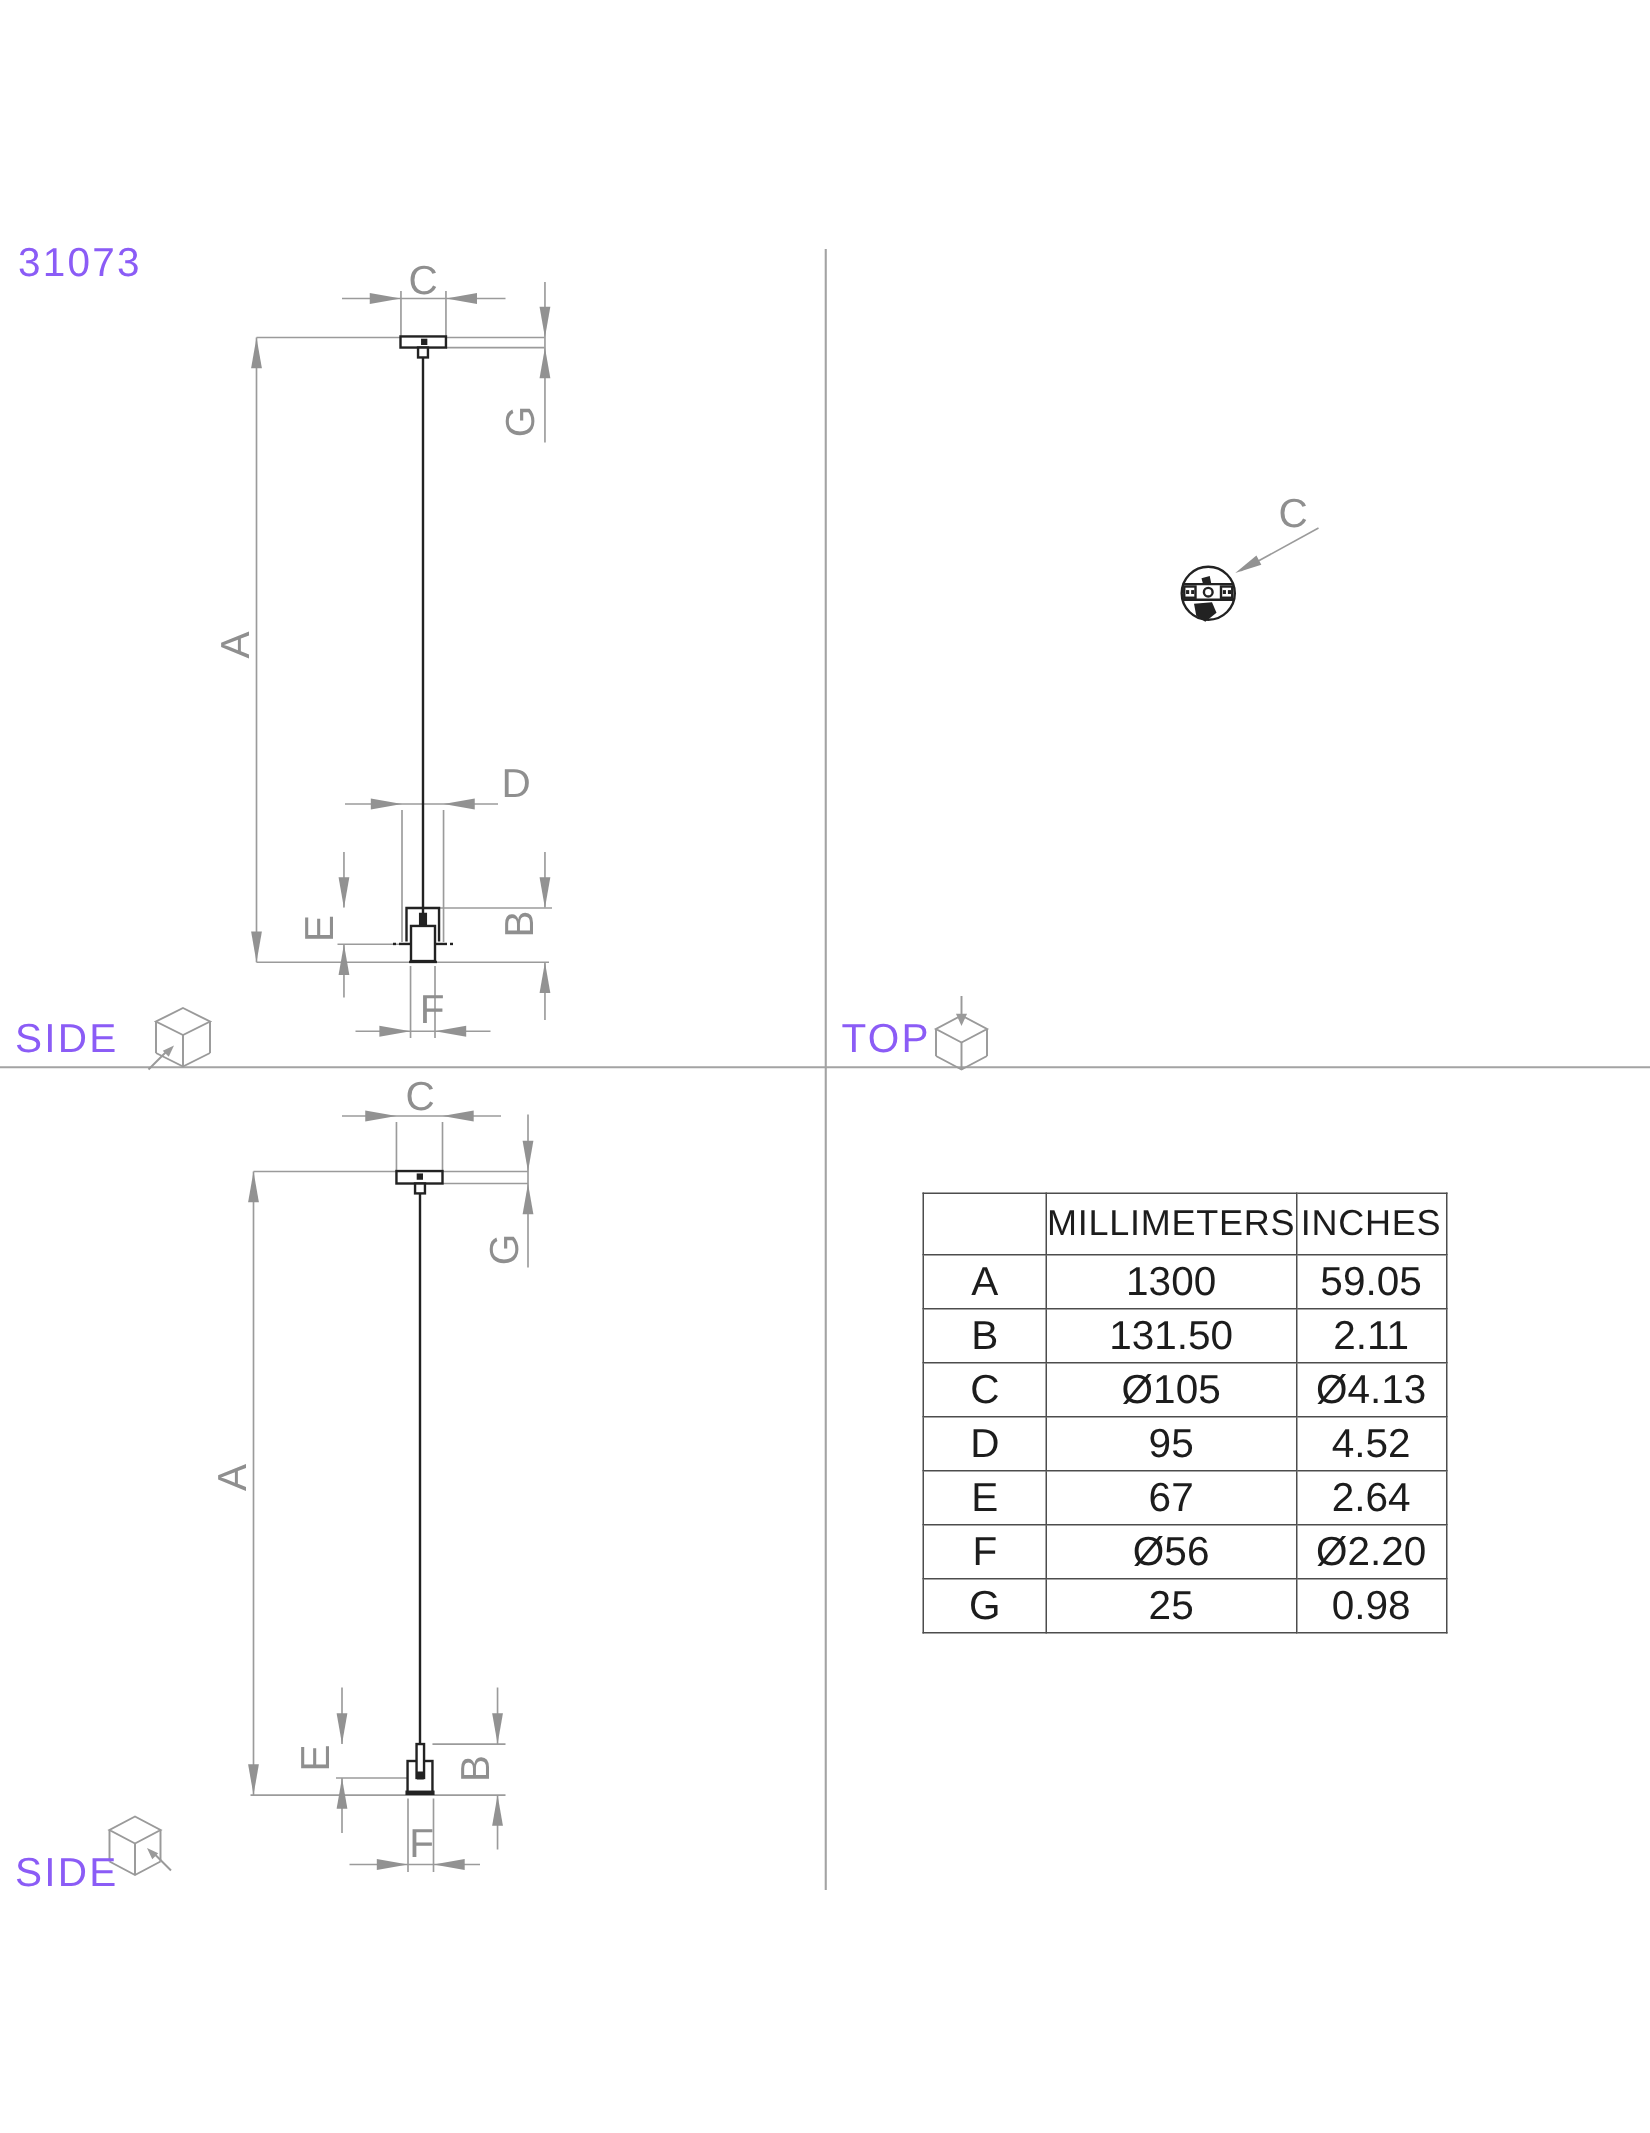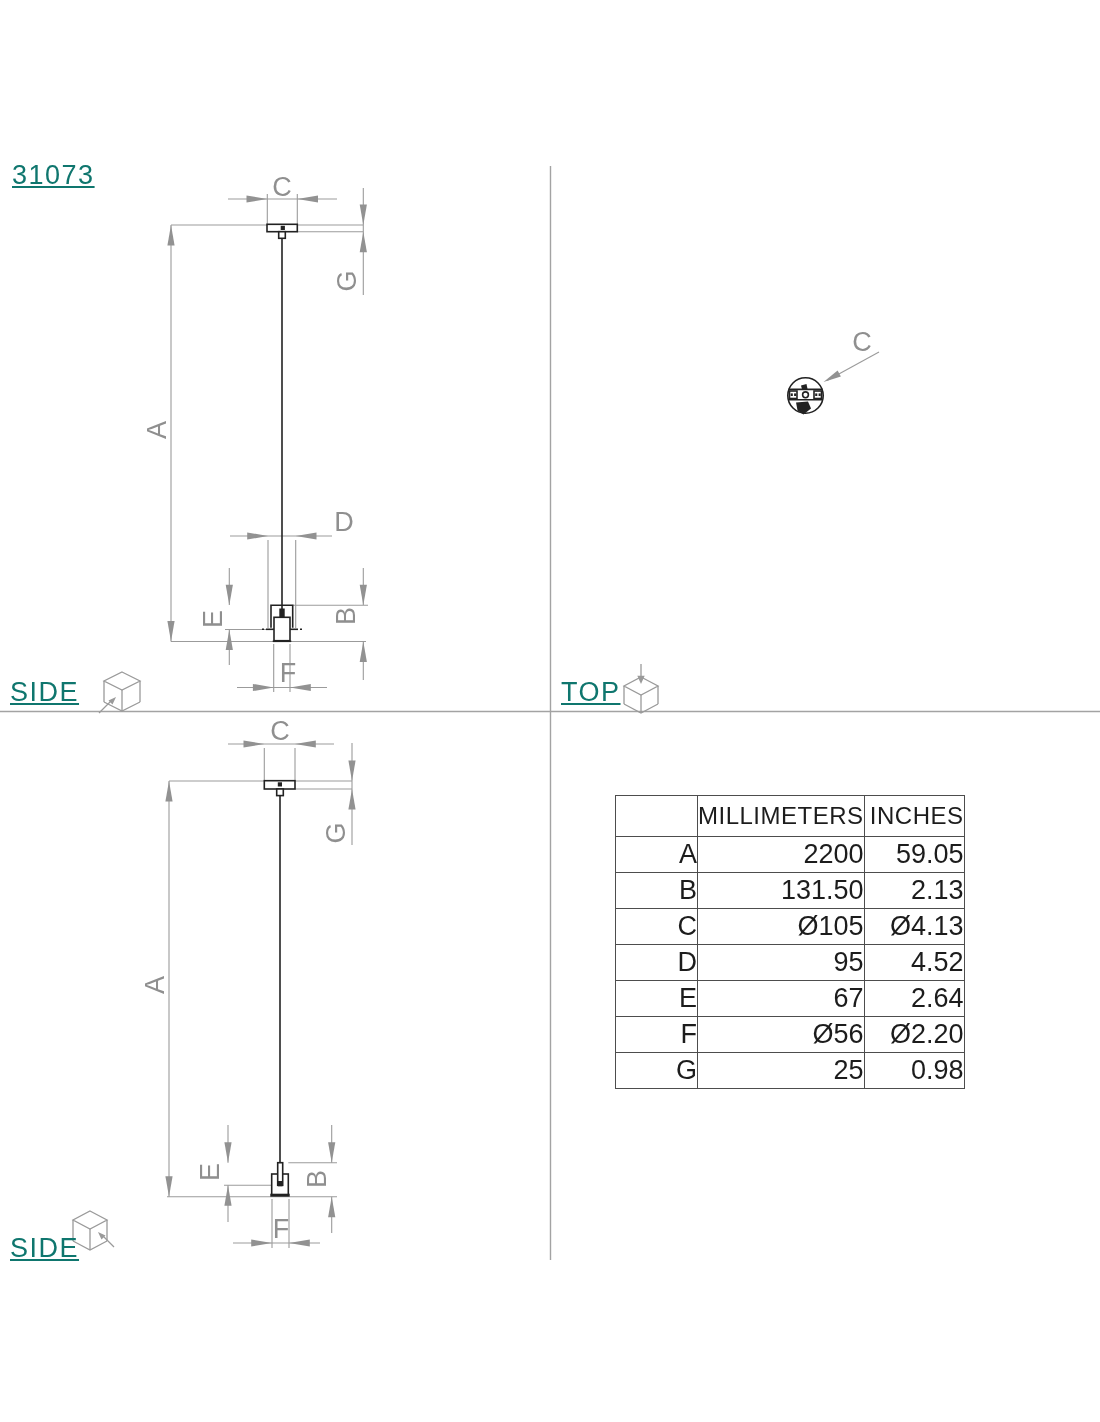--- a/index.html
+++ b/index.html
@@ -1,35 +1,35 @@
 <!DOCTYPE html>
 <html><head>
 <meta charset="utf-8">
 <style>
   html,body{margin:0;padding:0;background:#ffffff;}
   body{width:1100px;height:1422px;position:relative;overflow:hidden;
        font-family:"Liberation Sans",sans-serif;}
   .abs{position:absolute;}
-  .gtext{color:#0f766e;font-size:27px;letter-spacing:1.5px;text-decoration:underline;}
+  .gtext{color:#8b5cf6;font-size:27px;letter-spacing:1.5px;}
   #drawing{position:absolute;left:0;top:0;}
   
   .ln{stroke:#9b9b9b;stroke-width:1.1;fill:none;}
   .ar{fill:#929292;stroke:none;}
   .dtx{fill:#8f8f8f;font-size:27px;font-family:"Liberation Sans",sans-serif;}
   
   .dk{stroke:#222;stroke-width:1.6;fill:none;}
   .dkf{fill:#222;stroke:none;}
   .dkw{stroke:#222;stroke-width:1.6;fill:#fff;}
   .icon{stroke:#9a9a9a;stroke-width:1.3;fill:none;}
   .icona{fill:#9a9a9a;stroke:none;}
   .div{stroke:#a3a3a3;stroke-width:1.4;}
   
   #dim-table{position:absolute;left:615px;top:795px;border-collapse:collapse;
              table-layout:fixed;color:#1c1c1c;}
-  #dim-table td,#dim-table th{border:1.6px solid #4d4d4d;text-align:right;
+  #dim-table td,#dim-table th{border:1.6px solid #4d4d4d;text-align:center;
              vertical-align:middle;padding:0;font-weight:normal;}
   #dim-table th{height:40px;font-size:24px;letter-spacing:0.5px;}
   #dim-table td{height:35px;font-size:27px;}
 </style>
 </head>
 <body>
 
 <svg id="drawing" width="1100" height="1422" viewBox="0 0 1100 1422" xmlns="http://www.w3.org/2000/svg">
 
   <g>
@@ -219,27 +219,27 @@
   <thead>
     <tr>
       <th></th>
       <th>MILLIMETERS</th>
       <th>INCHES</th>
     </tr>
   </thead>
   <tbody>
     <tr>
       <td>A</td>
-      <td>2200</td>
+      <td>1300</td>
       <td>59.05</td>
     </tr>
     <tr>
       <td>B</td>
       <td>131.50</td>
-      <td>2.13</td>
+      <td>2.11</td>
     </tr>
     <tr>
       <td>C</td>
       <td>Ø105</td>
       <td>Ø4.13</td>
     </tr>
     <tr>
       <td>D</td>
       <td>95</td>
       <td>4.52</td>

